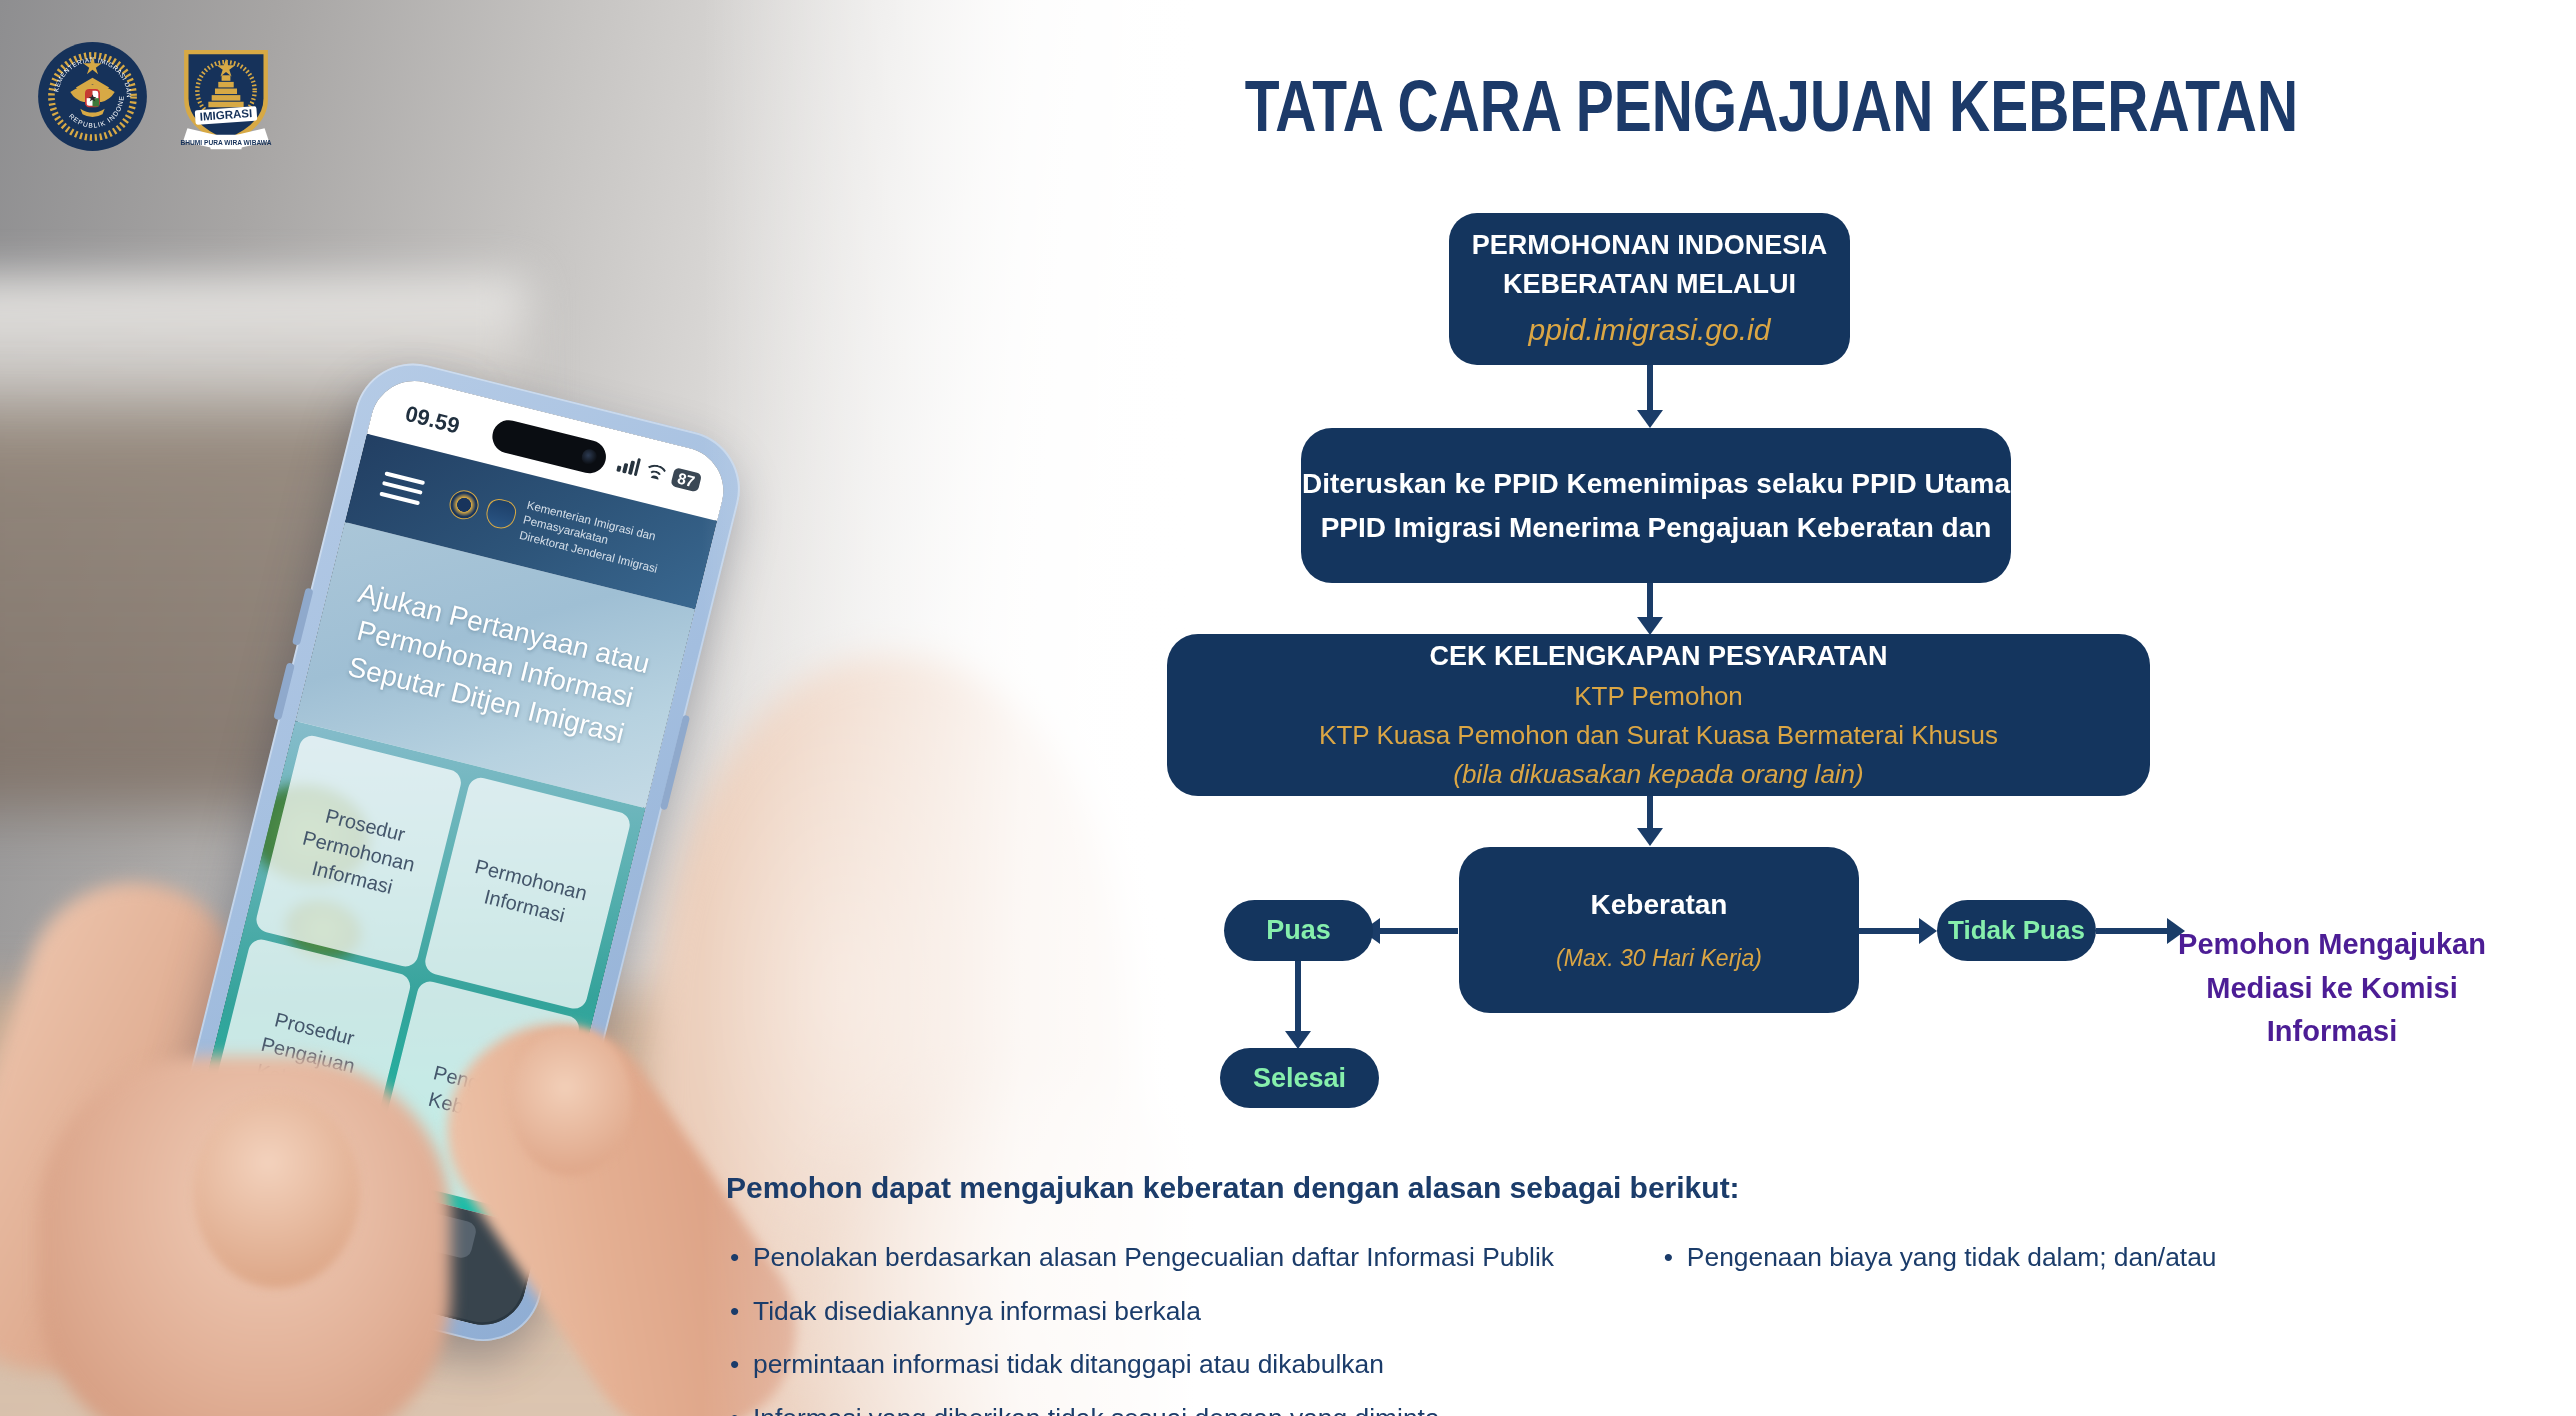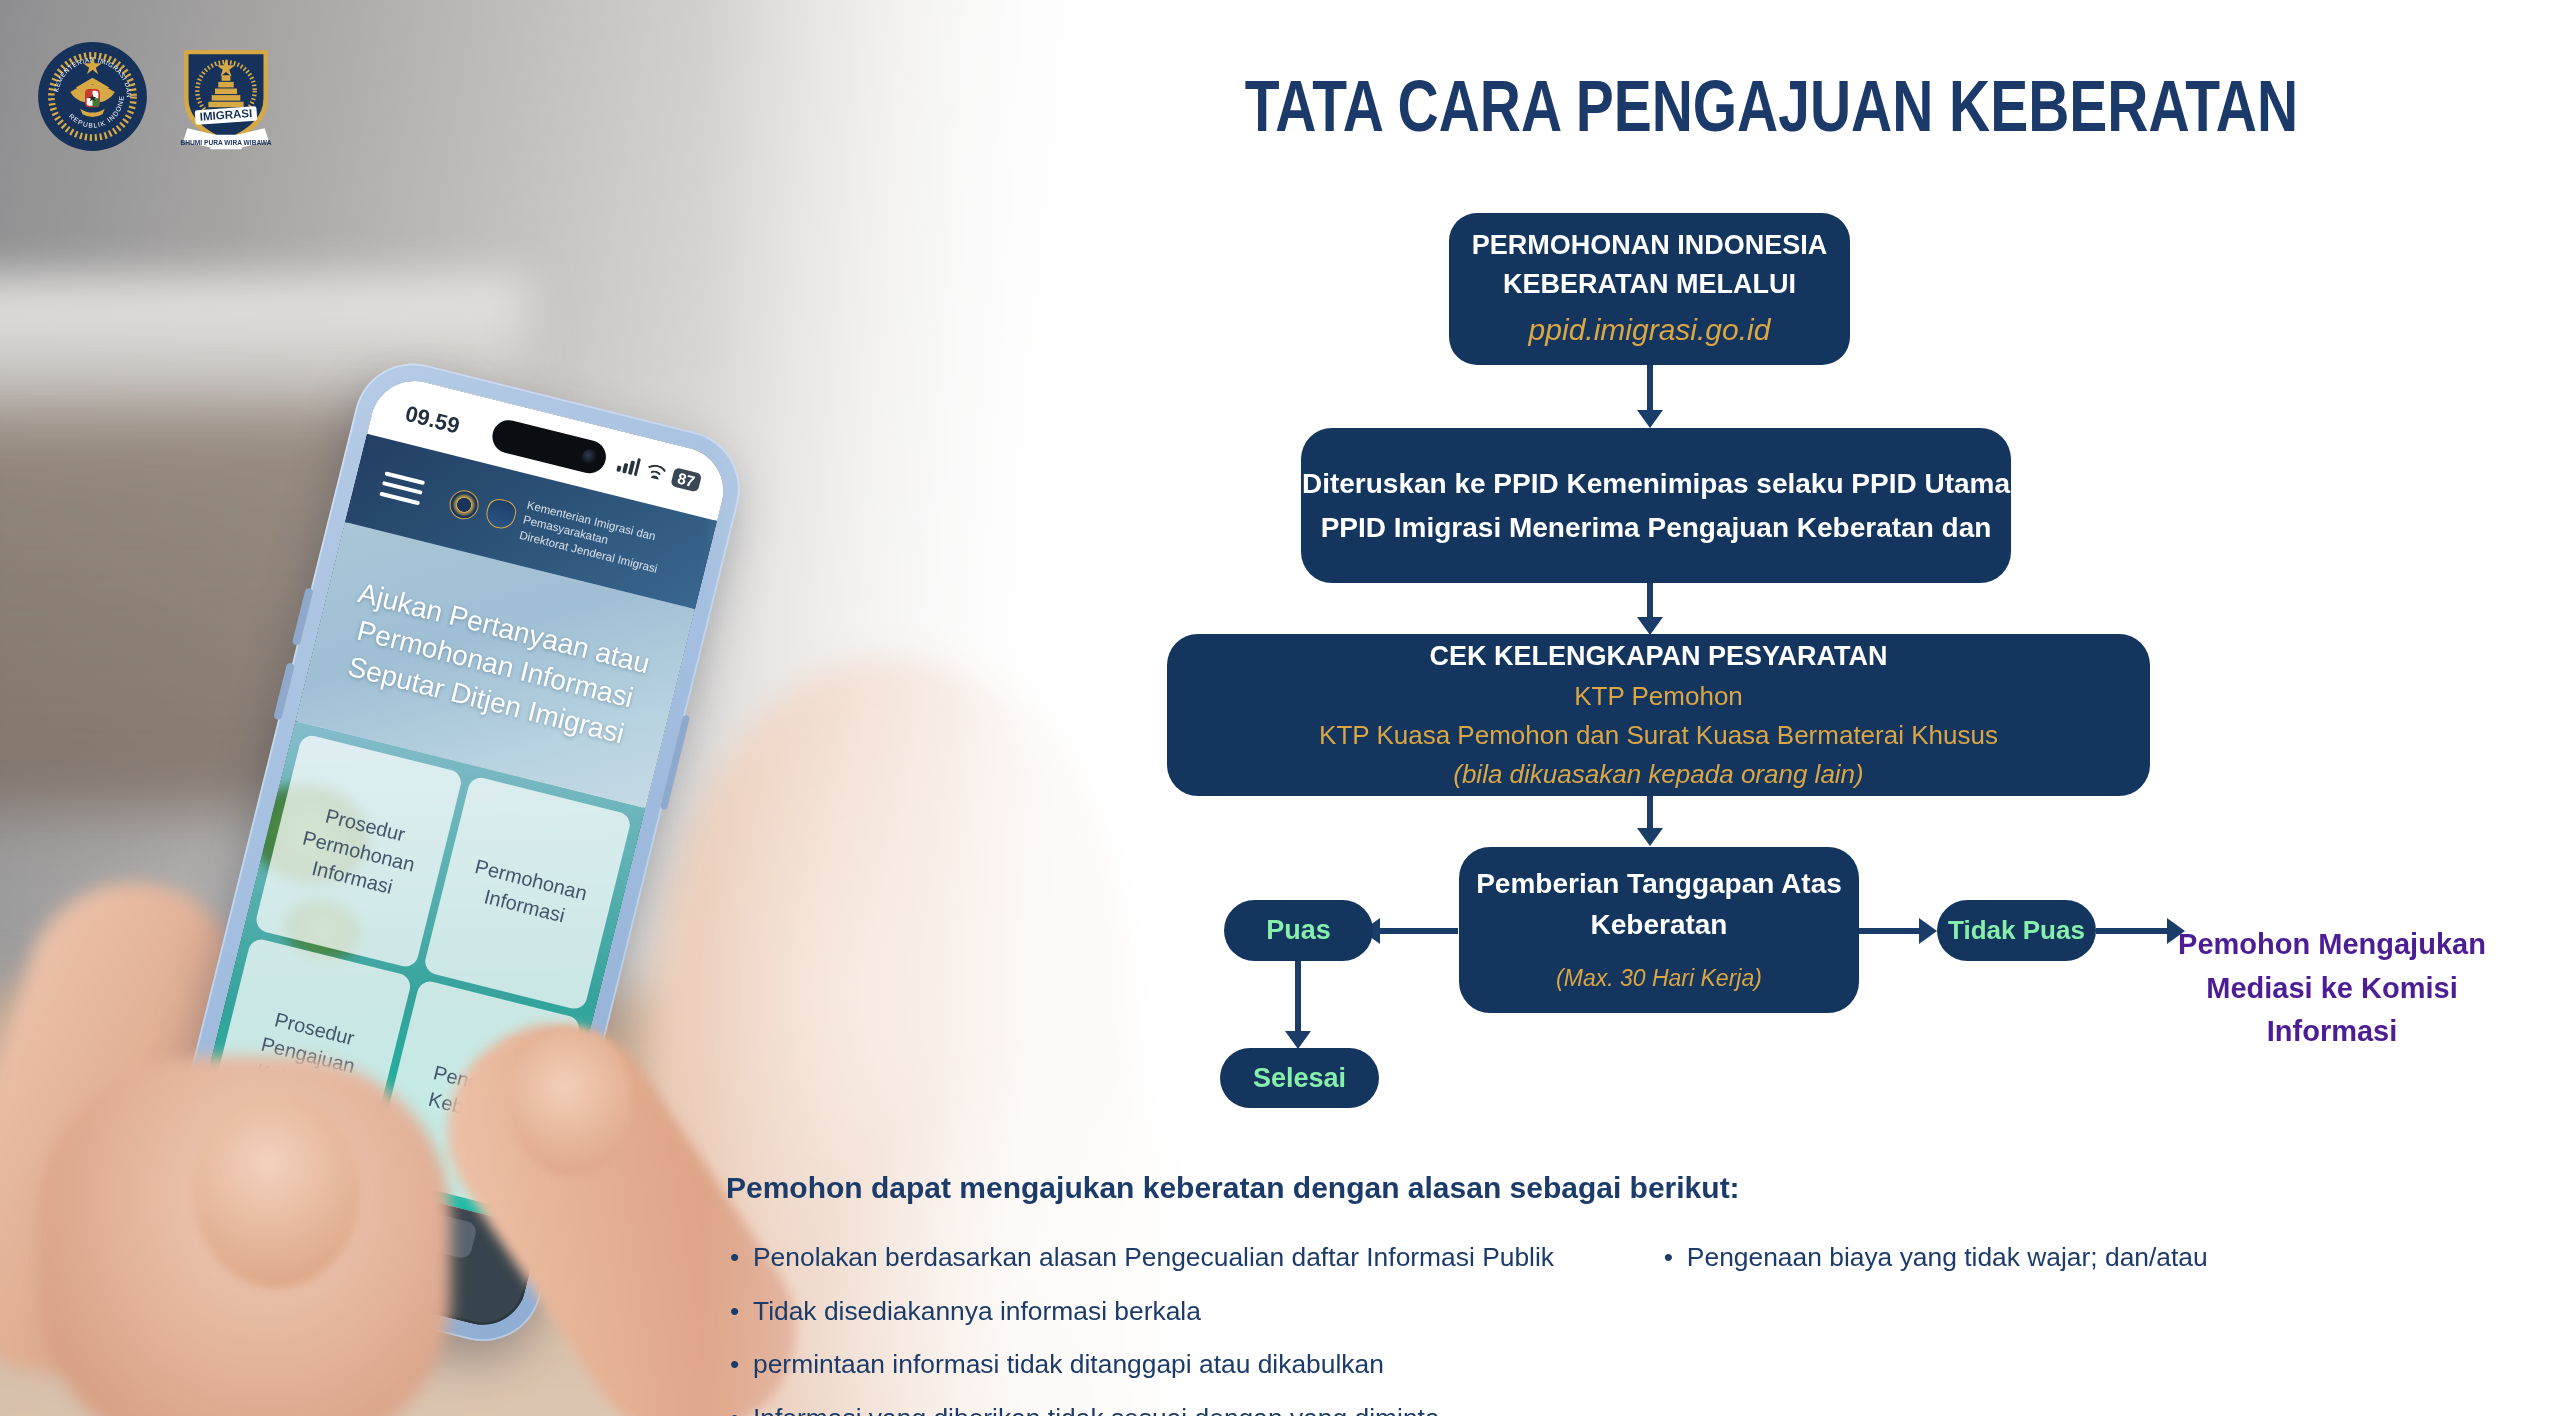--- a/index.html
+++ b/index.html
@@ -325,21 +325,20 @@
     <div class="fbox box3">
       <span class="b t">CEK KELENGKAPAN PESYARATAN</span>
       <span class="gold">KTP Pemohon</span>
       <span class="gold">KTP Kuasa Pemohon dan Surat Kuasa Bermaterai Khusus</span>
       <span class="gold it">(bila dikuasakan kepada orang lain)</span>
     </div>
 
     <div class="arrow v a-v3"></div>
 
     <div class="fbox box4">
-      <span class="b">Pemberian Tanggapan Atas</span>
       <span class="b">Keberatan</span>
       <span class="gold it note">(Max. 30 Hari Kerja)</span>
     </div>
 
     <div class="arrow h headL a-hL"></div>
     <div class="pill pill-puas">Puas</div>
     <div class="arrow v a-vpuas"></div>
     <div class="pill pill-selesai">Selesai</div>
 
     <div class="arrow h headR a-hR1"></div>
@@ -359,20 +358,20 @@
       <div class="col left">
         <ul>
           <li>Penolakan berdasarkan alasan Pengecualian daftar Informasi Publik</li>
           <li>Tidak disediakannya informasi berkala</li>
           <li>permintaan informasi tidak ditanggapi atau dikabulkan</li>
           <li>Informasi yang diberikan tidak sesuai dengan yang diminta</li>
         </ul>
       </div>
       <div class="col right">
         <ul>
-          <li>Pengenaan biaya yang tidak wajar; dan/atau</li>
+          <li>Pengenaan biaya yang tidak dalam; dan/atau</li>
         </ul>
       </div>
     </div>
   </div>
 
 </div>
 
 
 </body></html>

